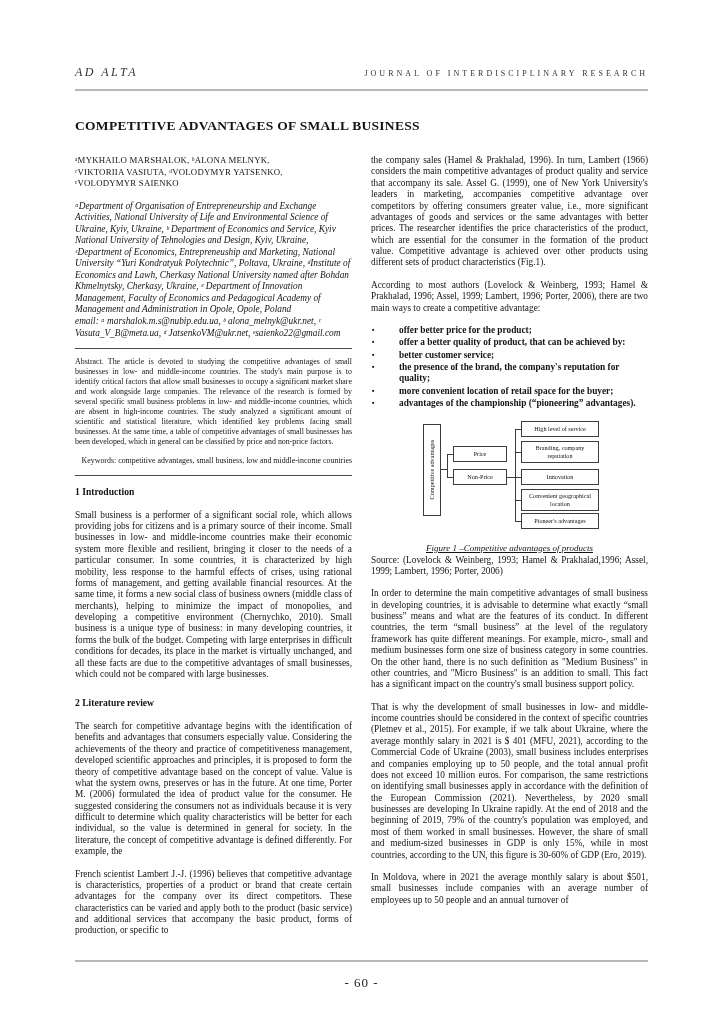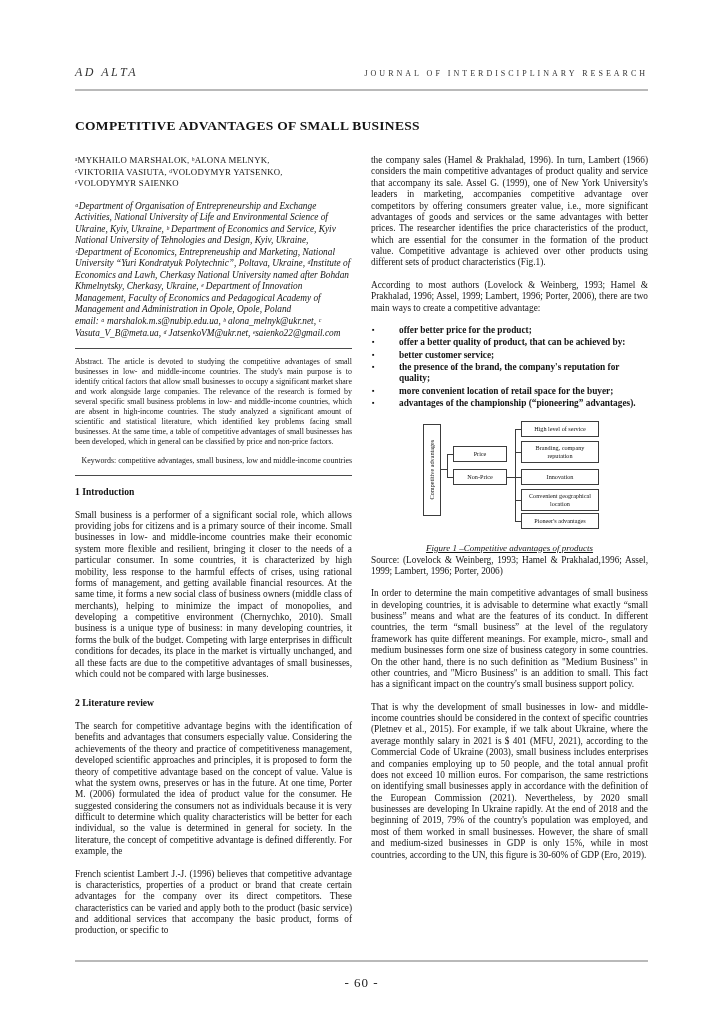--- a/index.html
+++ b/index.html
@@ -116,20 +116,21 @@
         <div class="fline" style="left:92px;top:56px;width:6px;height:1px;"></div>
         <div class="fline" style="left:92px;top:79px;width:6px;height:1px;"></div>
         <div class="fline" style="left:92px;top:100px;width:6px;height:1px;"></div>
       </div>
 
       <p class="figcap">Figure 1 –Competitive advantages of products</p>
       <p class="figsrc">Source: (Lovelock &amp; Weinberg, 1993; Hamel &amp; Prakhalad,1996; Assel, 1999; Lambert, 1996; Porter, 2006)</p>
 
       <p>In order to determine the main competitive advantages of small business in developing countries, it is advisable to determine what exactly “small business” means and what are the features of its conduct. In different countries, the term “small business” at the level of the regulatory framework has quite different meanings. For example, micro-, small and medium businesses form one size of business category in some countries. On the other hand, there is no such definition as "Medium Business" in other countries, and "Micro Business" is an addition to small. This fact has a significant impact on the country's small business support policy.</p>
       <p>That is why the development of small businesses in low- and middle-income countries should be considered in the context of specific countries (Pletnev et al., 2015). For example, if we talk about Ukraine, where the average monthly salary in 2021 is $ 401 (MFU, 2021), according to the Commercial Code of Ukraine (2003), small business includes enterprises and companies employing up to 50 people, and the total annual profit does not exceed 10 million euros. For comparison, the same restrictions on identifying small businesses apply in accordance with the definition of the European Commission (2021). Nevertheless, by 2020 small businesses are developing In Ukraine rapidly. At the end of 2018 and the beginning of 2019, 79% of the country's population was employed, and most of them worked in small businesses. However, the share of small and medium-sized businesses in GDP is only 15%, while in most countries, according to the UN, this figure is 30-60% of GDP (Ero, 2019).</p>
+      <p>In Moldova, where in 2021 the average monthly salary is about $501, small businesses include companies with an average number of employees up to 50 people and an annual turnover of</p>
     </div>
 
   </div>
 </div>
 
 <div class="footer">
   <div class="pagenum">- 60 -</div>
 </div>
 
 </body></html>

